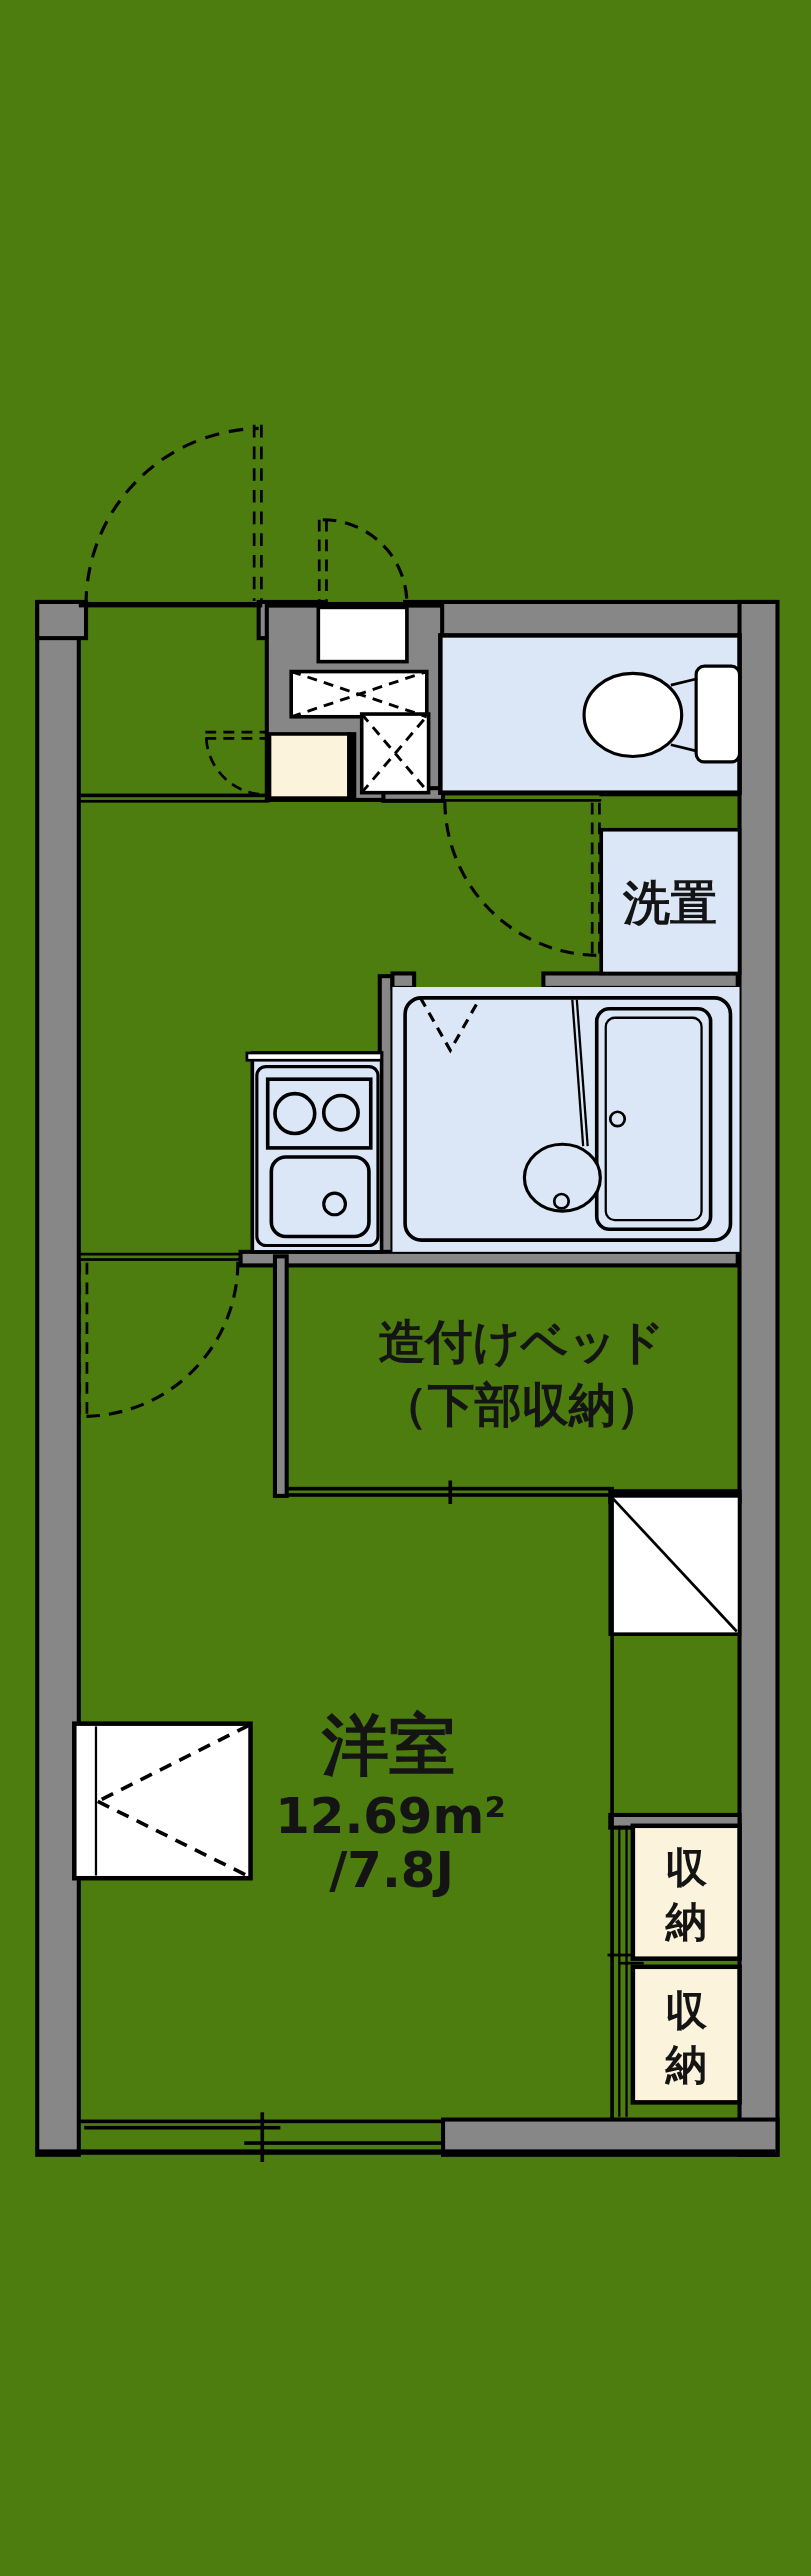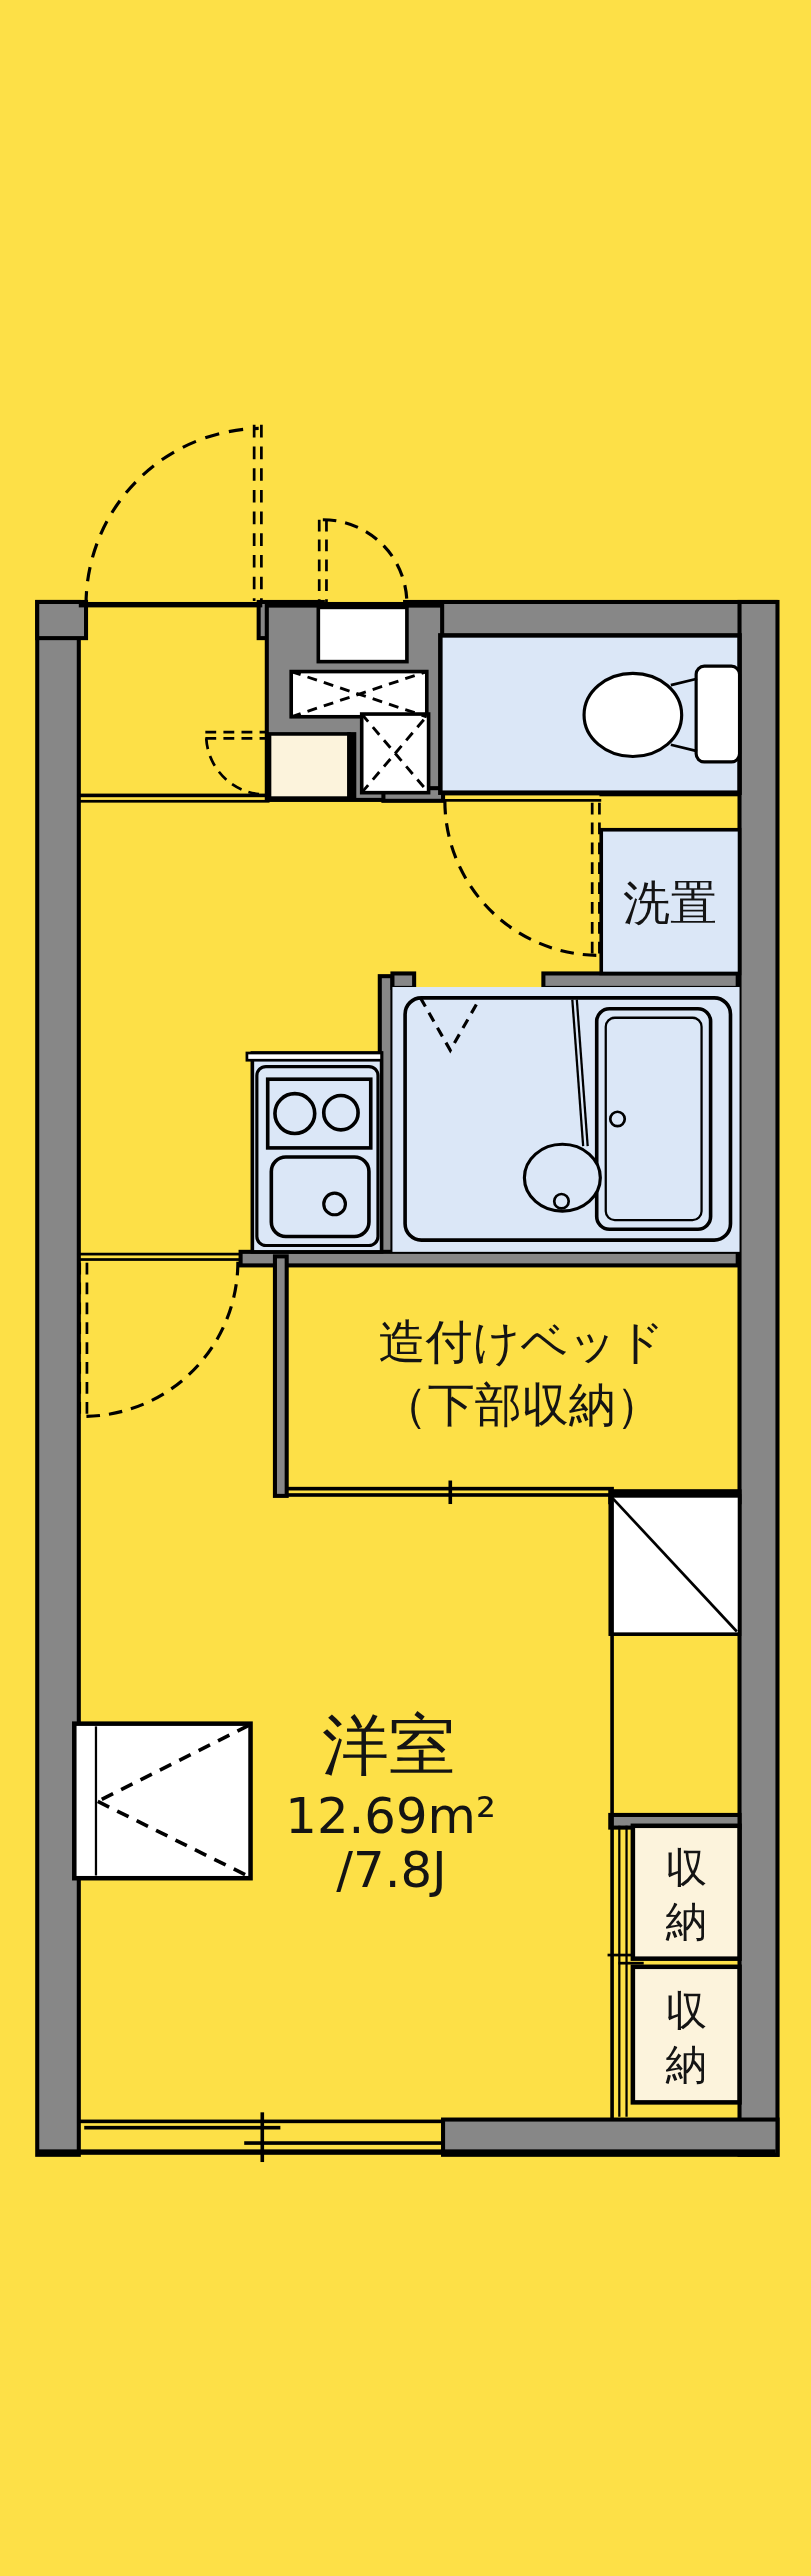--- a/index.html
+++ b/index.html
@@ -1,16 +1,16 @@
 <!DOCTYPE html>
 <html style="font-size:14.5px"><head>
 <meta charset="utf-8">
 <style>
   html,body{margin:0;padding:0;background:#ffffff;}
-  .canvas{position:relative;width:812px;height:2576px;background:#fde047;overflow:hidden;}
+  .canvas{position:relative;width:812px;height:2576px;background:#4d7c0f;overflow:hidden;font-weight:bold;}
   svg{position:absolute;left:0;top:0;}
   text{font-family:"DejaVu Sans","Liberation Sans",sans-serif;fill:#141414;}
   .t-room{font-size:74px;}
   .t-area{font-size:55px;}
   .t-mid{font-size:52px;}
   .t-closet{font-size:46px;}
 </style>
 </head>
 <body>
 

